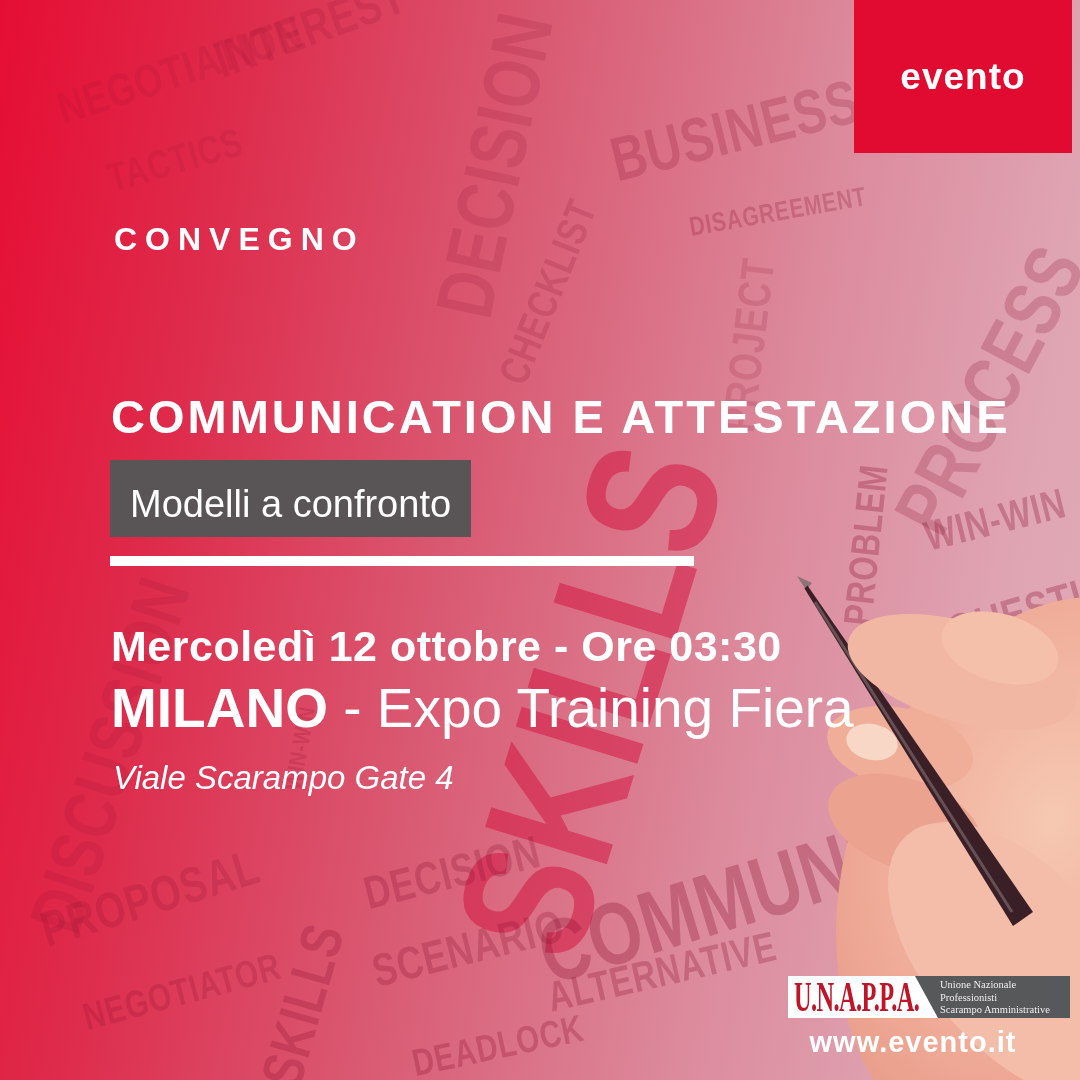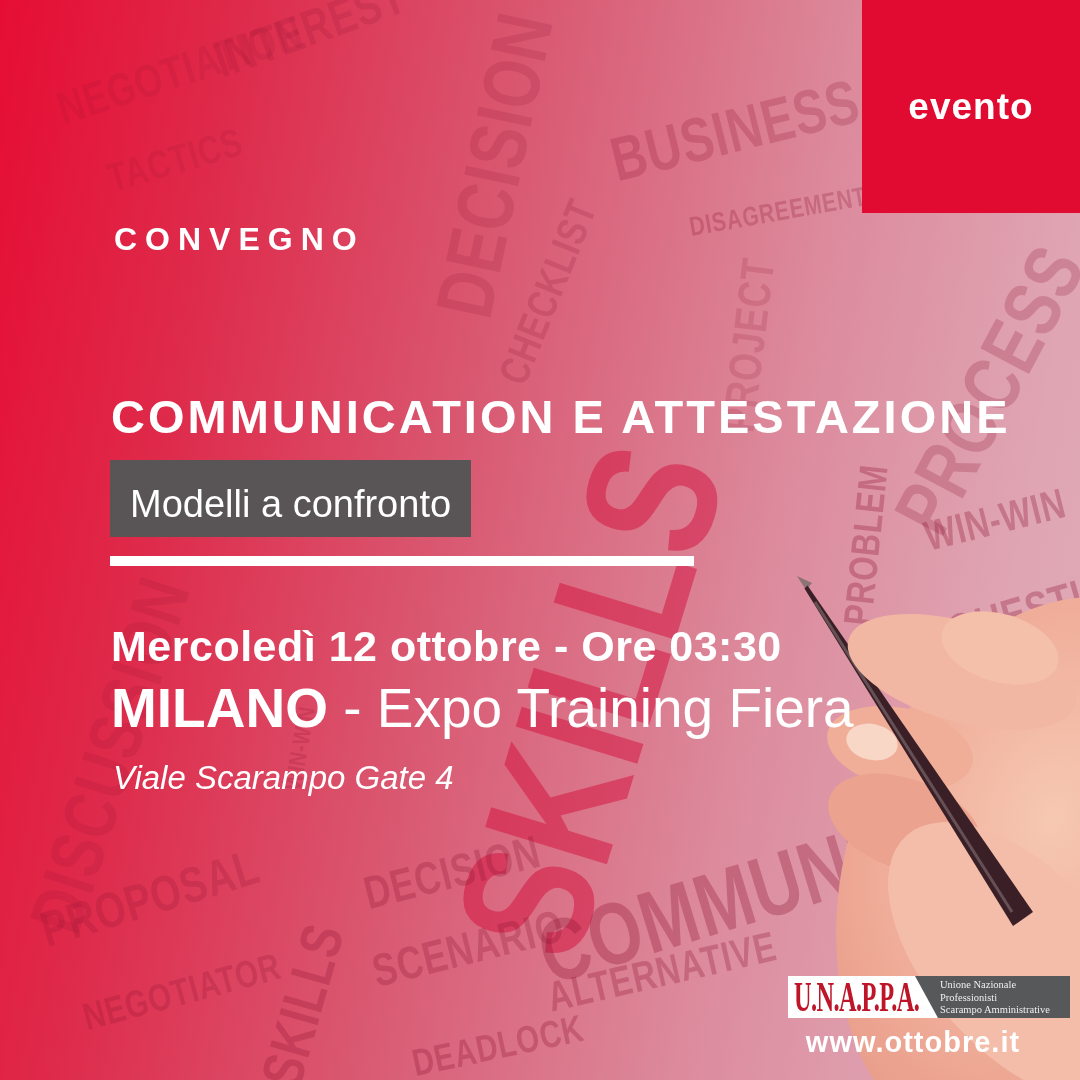--- a/index.html
+++ b/index.html
@@ -11,21 +11,21 @@
   
   #wordcloud{position:absolute;inset:0;pointer-events:none;}
   .wc{
     position:absolute;font-weight:800;letter-spacing:1px;white-space:nowrap;
     font-family:"Liberation Sans",sans-serif;
   }
   
   .hand-layer{position:absolute;inset:0;pointer-events:none;}
   
   .badge{
-    position:absolute;top:0;right:0;width:218px;height:213px;background:#e10a31;
+    position:absolute;top:0;right:8px;width:218px;height:153px;background:#e10a31;
     display:flex;align-items:center;justify-content:center;
   }
   .badge span{font-size:37px;font-weight:700;letter-spacing:1px;}
   
   .kicker{position:absolute;left:114px;top:221px;font-size:32px;font-weight:700;letter-spacing:8px;}
   .title1{position:absolute;left:110px;top:318px;font-size:88px;font-weight:800;letter-spacing:2px;line-height:1;}
   .title2{position:absolute;left:111px;top:393px;font-size:47px;font-weight:800;letter-spacing:3px;line-height:1;}
   .tagline{
     position:absolute;left:110px;top:460px;background:#595557;
     padding:23px 20px 11px 20px;font-size:38px;font-weight:400;
@@ -135,15 +135,15 @@
   <div class="logo">
     <div class="white-part"></div>
     <div class="acronym">U.N.A.P.P.A.</div>
     <div class="org-lines">
       <div>Unione Nazionale</div>
       <div>Professionisti</div>
       <div>Scarampo Amministrative</div>
     </div>
   </div>
 
-  <div class="website">www.ottobre.it</div>
+  <div class="website">www.evento.it</div>
 
 </div>
 
 </body></html>

